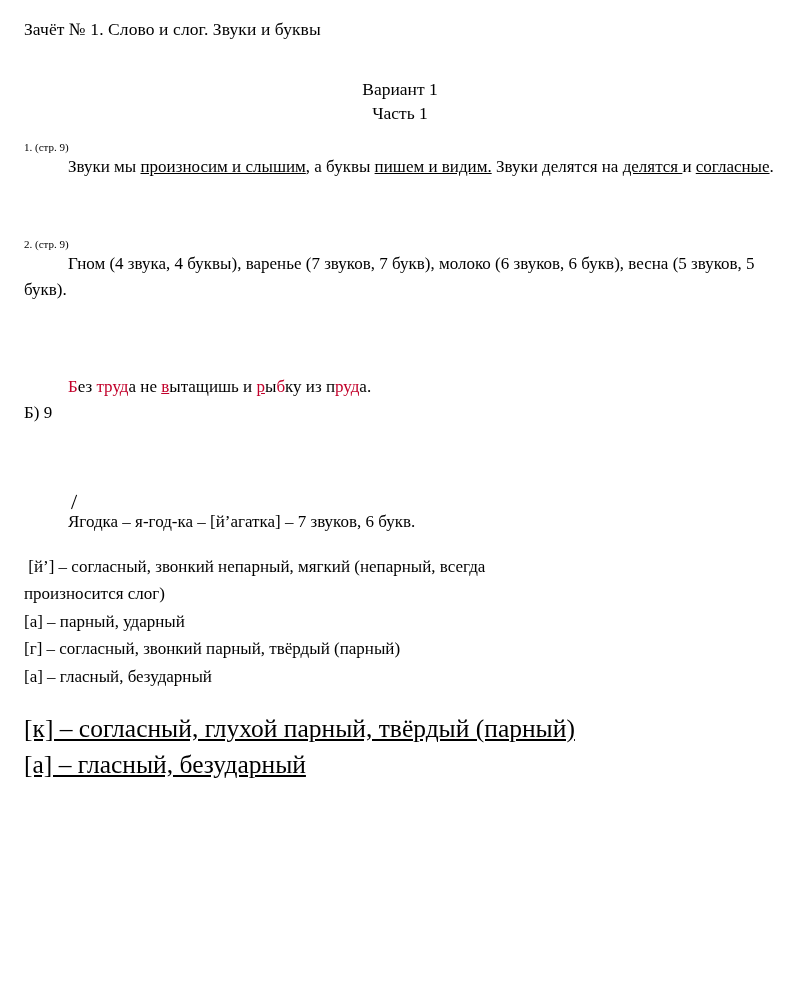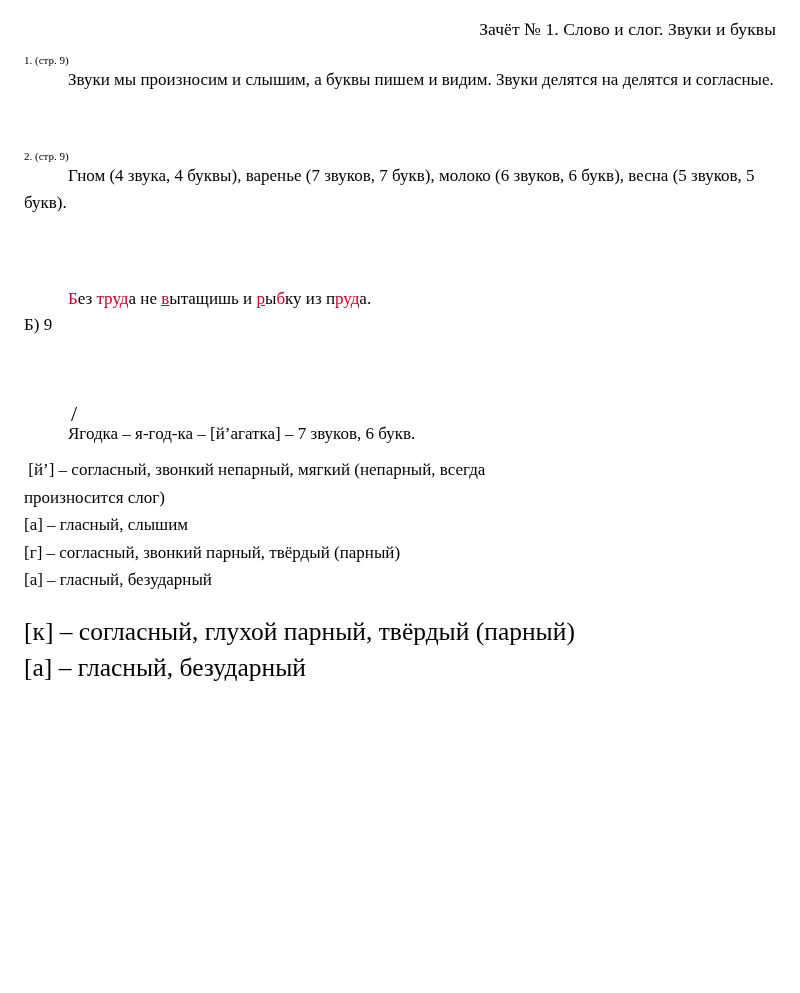--- a/index.html
+++ b/index.html
@@ -19,21 +19,21 @@
   }
   .page {
     position: relative;
     width: 800px;
     height: 993px;
     box-sizing: border-box;
     padding: 0 24px;
   }
 
   .doc-title {
-    text-align: right;
+    text-align: left;
     font-size: 17.5px;
     margin-top: 21px;
     letter-spacing: 0.1px;
   }
 
   .variant-block {
     text-align: center;
     margin-top: 38px;
     font-size: 17.5px;
     line-height: 1.42;
@@ -46,21 +46,21 @@
     line-height: 1.3;
   }
 
   .task-body {
     font-size: 17px;
     line-height: 1.55;
     text-align: left;
   }
   .indent { display: inline-block; width: 44px; }
 
-  .u { text-underline-offset: 1px; }
+  .u { text-decoration: underline; text-underline-offset: 1px; }
   .red { color: #c2002a; }
   .red-u {
     color: #c2002a;
     text-decoration: underline;
     text-underline-offset: 1px;
   }
 
   .spacer-1 { height: 56px; }
   .spacer-2 { height: 46px; }
   .spacer-3 { height: 60px; }
@@ -69,21 +69,21 @@
     font-size: 17px;
     line-height: 1.62;
     white-space: pre;
   }
 
   .big-line {
     font-size: 25.5px;
     line-height: 1.42;
     white-space: pre;
   }
-  .big-block { margin-top: 20px; }
+  .big-block { margin-top: 20px; text-decoration: underline; }
 
   .stress-wrap {
     position: relative;
     display: inline-block;
   }
   .stress-wrap .stress-mark {
     position: absolute;
     left: 3px;
     top: -15px;
     width: 1px;
@@ -93,20 +93,24 @@
     transform-origin: bottom center;
   }
 </style>
 </head>
 <body>
 
 <div class="page">
 
   <div class="doc-title">Зачёт № 1. Слово и слог. Звуки и буквы</div>
 
+  <div class="variant-block">
+    <div>Вариант 1</div>
+    <div>Часть 1</div>
+  </div>
 
   <div class="task" style="margin-top:14px;">
     <div class="task-head">1. (стр. 9)</div>
     <div class="task-body">
       <span class="indent"></span><span>Звуки мы </span><span class="u">произносим и слышим</span><span>, а буквы </span><span class="u">пишем и видим.</span><span> Звуки делятся на </span><span class="u">делятся </span><span>и </span><span class="u">согласные</span><span>.</span>
     </div>
   </div>
 
   <div class="spacer-1"></div>
 
@@ -126,24 +130,24 @@
     <div class="task-body">Б) 9</div>
   </div>
 
   <div class="spacer-3"></div>
 
   <div class="task" style="margin-top:22px;">
     <div class="task-body">
       <span class="indent"></span><span class="stress-wrap"><span class="stress-mark"></span><span>Я</span></span><span>годка – я-год-ка – [й’агатка] – 7 звуков, 6 букв.</span>
     </div>
 
-    <div style="margin-top:9px;">
+    <div style="margin-top:18px;">
       <div class="phon-line"> [й’] – согласный, звонкий непарный, мягкий (непарный, всегда</div>
       <div class="phon-line">произносится слог)</div>
-      <div class="phon-line">[а] – гласный, слышим</div>
+      <div class="phon-line">[а] – парный, ударный</div>
       <div class="phon-line">[г] – согласный, звонкий парный, твёрдый (парный)</div>
       <div class="phon-line">[а] – гласный, безударный</div>
     </div>
 
     <div class="big-block">
       <div class="big-line">[к] – согласный, глухой парный, твёрдый (парный)</div>
       <div class="big-line">[а] – гласный, безударный</div>
     </div>
   </div>
 

